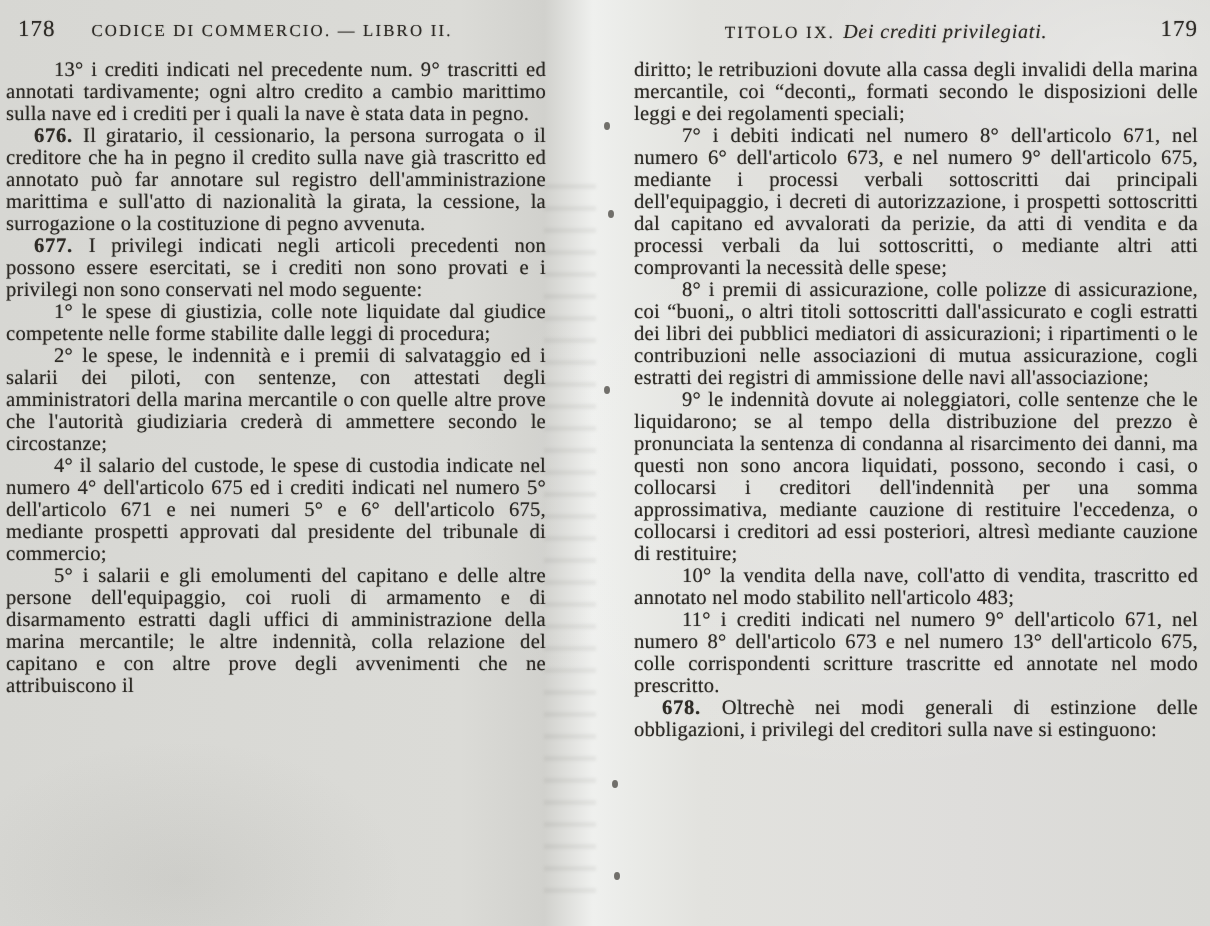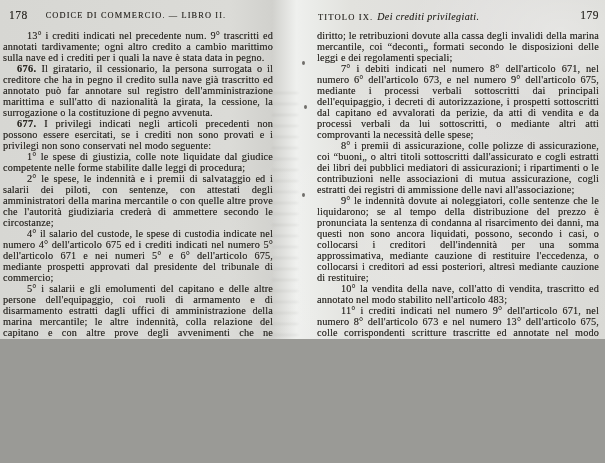--- a/index.html
+++ b/index.html
@@ -1,20 +1,20 @@
 <!DOCTYPE html>
 <html lang="it"><head>
 <meta charset="utf-8">
 <style>
   html,body { margin:0; padding:0; }
   body { background:#9a9a96; font-family:"Liberation Serif","DejaVu Serif",serif; }
 
   .scan {
     position:relative;
-    width:605px; height:339px;
+    width:605px; height:463px;
     overflow:hidden;
     color:var(--ink,#2e2b26);
     background:
       radial-gradient(160px 100px at 90px 440px, rgba(110,110,104,0.10), transparent 70%),
       radial-gradient(220px 130px at 560px 30px, rgba(255,255,255,0.30), transparent 70%),
       radial-gradient(300px 200px at 430px 250px, rgba(255,255,255,0.12), transparent 75%),
       linear-gradient(90deg,#d7d7d3 0%,#dbdbd7 38%,#d1d1cd 45%,#eff0ee 49%,#eaebe8 52%,#e2e2de 58%,#dedddb 80%,#d9d9d5 100%);
   }
 
   .pagenum {
@@ -28,21 +28,21 @@
 
   .runhead {
     position:absolute;
     top:11px;
     font-size:8.4px;
     letter-spacing:1.1px;
     white-space:nowrap;
     text-shadow:0 0 0.6px rgba(40,38,34,0.5);
   }
   .runhead-left  { left:32px;  width:208px; text-align:center; }
-  .runhead-right { left:318px; width:250px; font-size:8.6px; }
+  .runhead-right { left:318px; width:250px; text-align:center; font-size:8.6px; }
   .runhead-right .subject {
     font-style:italic;
     letter-spacing:0.4px;
     font-size:10px;
     margin-left:4px;
   }
 
   .page-body {
     position:absolute;
     top:30px;

